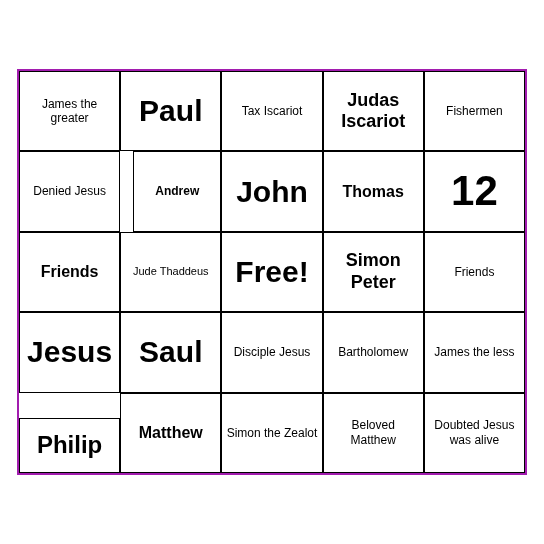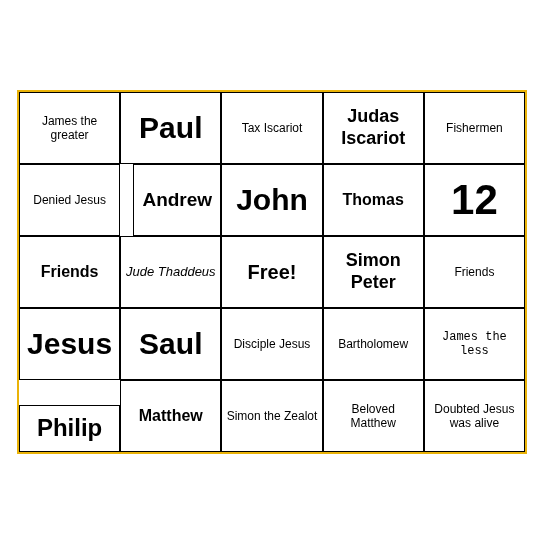--- a/index.html
+++ b/index.html
@@ -6,26 +6,26 @@
     body {
       background: #fff;
       display: flex;
       justify-content: center;
       align-items: center;
       width: 544px;
       height: 544px;
       font-family: Arial, sans-serif;
     }
     .bingo-board {
-      border: 2px solid #eab308;
+      border: 2px solid #a21caf;
       display: grid;
       grid-template-columns: repeat(5, 1fr);
       grid-template-rows: repeat(5, 1fr);
       width: 510px;
-      height: 364px;
+      height: 406px;
     }
     .cell {
       border: 1px solid #000;
       display: flex;
       align-items: center;
       justify-content: center;
       text-align: center;
       padding: 4px;
       font-size: 13px;
       line-height: 1.2;
@@ -34,32 +34,32 @@
 </head>
 <body>
 
 <div class="bingo-board">
 <div class="cell" style="font-size: 12px;">James the greater</div>
     <div class="cell" style="font-size: 30px; font-weight: bold;">Paul</div>
     <div class="cell" style="font-size: 12px;">Tax Iscariot</div>
     <div class="cell" style="font-size: 18px; font-weight: bold;">Judas Iscariot</div>
     <div class="cell" style="font-size: 12px;">Fishermen</div>
     <div class="cell" style="font-size: 12px;">Denied Jesus</div>
-    <div class="cell" style="font-size: 19px; font-weight: bold; margin-left: 13px;">Andrew</div>
+    <div class="cell" style="font-size: 12px; font-weight: bold; margin-left: 13px;">Andrew</div>
     <div class="cell" style="font-size: 30px; font-weight: bold;">John</div>
     <div class="cell" style="font-size: 16px; font-weight: bold;">Thomas</div>
     <div class="cell" style="font-size: 42px; font-weight: bold;">12</div>
     <div class="cell" style="font-size: 16px; font-weight: bold;">Friends</div>
-    <div class="cell" style="font-size: 13px; font-style: italic;">Jude Thaddeus</div>
-    <div class="cell" style="font-size: 20px; font-weight: bold;">Free!</div>
+    <div class="cell" style="font-size: 11px;">Jude Thaddeus</div>
+    <div class="cell" style="font-size: 30px; font-weight: bold;">Free!</div>
     <div class="cell" style="font-size: 18px; font-weight: bold;">Simon Peter</div>
     <div class="cell" style="font-size: 12px;">Friends</div>
     <div class="cell" style="font-size: 30px; font-weight: bold; text-align: center;">Jesus</div>
     <div class="cell" style="font-size: 30px; font-weight: bold;">Saul</div>
     <div class="cell" style="font-size: 12px;">Disciple Jesus</div>
     <div class="cell" style="font-size: 12px;">Bartholomew</div>
-    <div class="cell" style="font-size: 12px; font-family: Liberation Mono, monospace;">James the less</div>
+    <div class="cell" style="font-size: 12px;">James the less</div>
     <div class="cell" style="font-size: 24px; font-weight: bold; margin-top: 25px;">Philip</div>
     <div class="cell" style="font-size: 16px; font-weight: bold;">Matthew</div>
     <div class="cell" style="font-size: 12px;">Simon the Zealot</div>
     <div class="cell" style="font-size: 12px;">Beloved Matthew</div>
     <div class="cell" style="font-size: 12px;">Doubted Jesus was alive</div>
   </div>
 
 </body></html>

